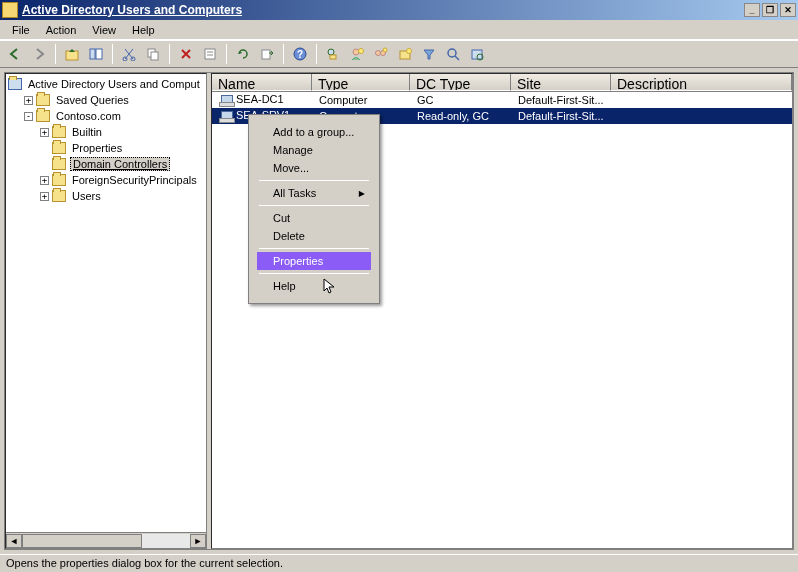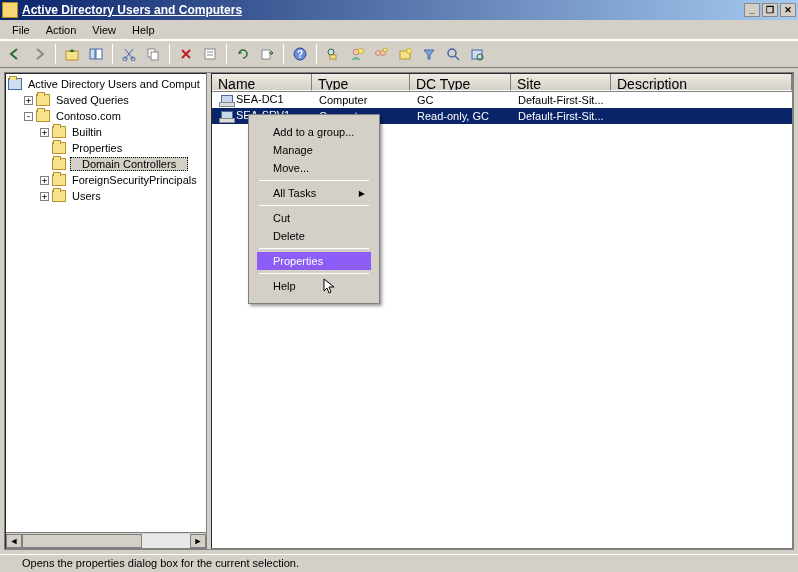--- a/index.html
+++ b/index.html
@@ -110,21 +110,21 @@
   border: 1px solid #b8922e;
   margin-right: 4px;
   display: inline-block;
   position: relative;
 }
 .folder-icon::before{
   content:""; position:absolute; top:-3px; left:0; width:6px; height:3px;
   background:#f7e28c; border:1px solid #b8922e; border-bottom:none;
 }
 .node-label { padding: 0 2px; }
-.node-label.sel { background: #d4d0c8; border: 1px dotted #000; padding: 0 11px;}
+.node-label.sel { background: #d4d0c8; border: 1px dotted #000; padding: 0 2px; text-decoration: underline;}
 .tree-scroll {
   height: 16px; background: #d4d0c8;
   border-top: 1px solid #808080;
   display: flex; align-items: center;
 }
 .tree-scroll .arrow { width: 16px; height: 14px; background: #d4d0c8; border: 1px solid #808080; text-align:center; font-size:9px; line-height:12px;}
 .tree-scroll .track { flex:1; background:#e8e8e8; height:14px; position:relative;}
 .tree-scroll .thumb { position:absolute; left:0; width:120px; height:14px; background:#d4d0c8; border:1px solid #808080;}
 .splitter { width: 4px; background: #d4d0c8; cursor: col-resize;}
 .list-pane {
@@ -193,21 +193,21 @@
   content: "▶"; position: absolute; right: 6px; font-size: 8px;
 }
 .cursor {
   position: absolute; left: 323px; top: 278px;
   width: 14px; height: 18px; z-index: 200; pointer-events: none;
 }
 .statusbar {
   height: 18px;
   background: #d4d0c8;
   border-top: 1px solid #fff;
-  padding: 2px 22px;
+  padding: 2px 6px;
   font-size: 11px;
   overflow: hidden;
 }
 
 .c-name{width:100px}.c-type{width:98px}.c-dctype{width:101px}.c-site{width:100px}.c-desc{flex:1}
 </style>
 </head>
 <body>
 
 <div class="titlebar">

